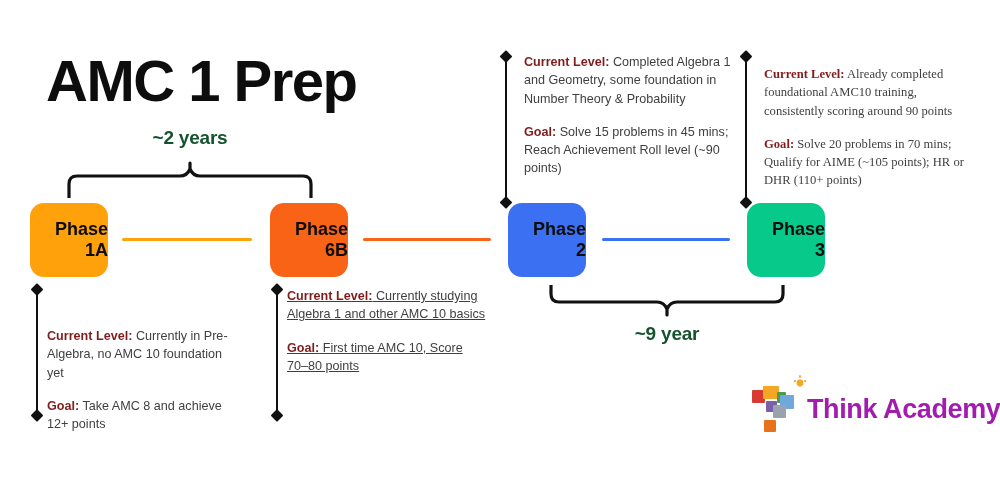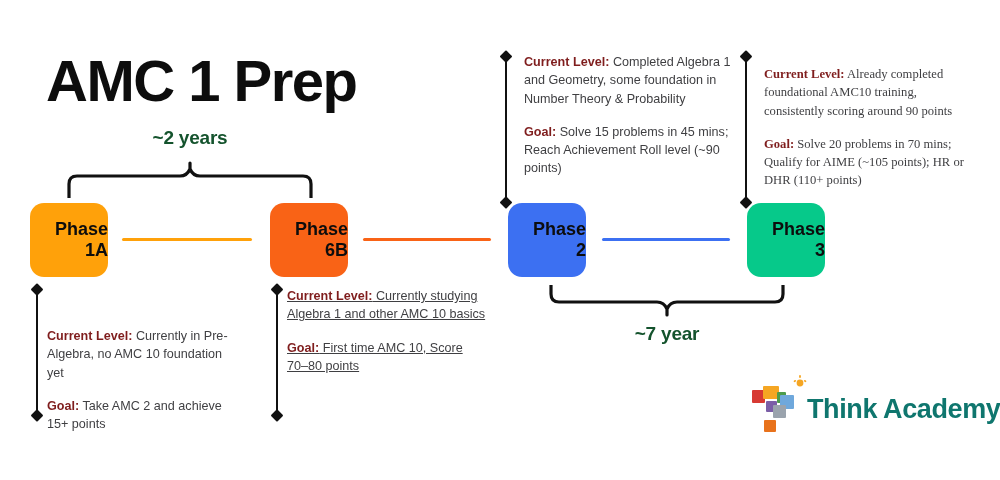--- a/index.html
+++ b/index.html
@@ -113,21 +113,21 @@
   .logo-mark i {
     position: absolute;
     display: block;
     border-radius: 1px;
   }
   .logo-text {
     margin-left: 9px;
     position: relative;
     font-size: 27px;
     font-weight: bold;
-    color: #0f766e;
+    color: #a21caf;
     letter-spacing: -0.4px;
     white-space: nowrap;
   }
   .bulb {
     position: absolute;
     left: 41px;
     top: -11px;
     width: 14px;
     height: 13px;
   }
@@ -143,41 +143,41 @@
     <div class="brace-label" style="top:-31px;">~2 years</div>
     <svg width="248" height="40" viewBox="0 0 248 40" fill="none">
       <path d="M3 40 L3 26 Q3 18 11 18 L114 18 Q121 18 124 11 L124 5 L124 11 Q127 18 134 18 L237 18 Q245 18 245 26 L245 40" stroke="#111111" stroke-width="3.2" stroke-linecap="round" stroke-linejoin="round" fill="none"></path>
     </svg>
   </div>
 
   <div class="brace-wrap" style="left:548px; top:285px; width:238px; height:36px;">
     <svg width="238" height="36" viewBox="0 0 238 36" fill="none">
       <path d="M3 0 L3 9 Q3 17 11 17 L109 17 Q116 17 119 24 L119 30 L119 24 Q122 17 129 17 L227 17 Q235 17 235 9 L235 0" stroke="#111111" stroke-width="3.2" stroke-linecap="round" stroke-linejoin="round" fill="none"></path>
     </svg>
-    <div class="brace-label" style="top:38px;">~7 year</div>
+    <div class="brace-label" style="top:38px;">~9 year</div>
   </div>
 
   <div class="connector" style="left:122px; top:238px; width:130px; background:#FFA10A;"></div>
   <div class="connector" style="left:363px; top:238px; width:128px; background:#F96316;"></div>
   <div class="connector" style="left:602px; top:238px; width:128px; background:#3C70F2;"></div>
 
   <div class="phase-box" style="left:30px; top:203px; background:#FFA10A;">
     <span class="pl1">Phase</span>
     <span class="pl2">1A</span>
   </div>
   <div class="leader" style="left:36px; top:289px; height:127px;">
     <span class="cap top"></span>
     <span class="cap bottom"></span>
   </div>
   <div class="detail" style="left:47px; top:287px; width:190px;margin-top:40px;">
     <div class="para">
       <b>Current Level:</b><span> Currently in Pre-Algebra, no AMC 10 foundation yet</span>
     </div>
     <div class="para">
-      <b>Goal:</b><span> Take AMC 2 and achieve 15+ points</span>
+      <b>Goal:</b><span> Take AMC 8 and achieve 12+ points</span>
     </div>
   </div>
 
   <div class="phase-box" style="left:270px; top:203px; background:#F96316;">
     <span class="pl1">Phase</span>
     <span class="pl2">6B</span>
   </div>
   <div class="leader" style="left:276px; top:289px; height:127px;">
     <span class="cap top"></span>
     <span class="cap bottom"></span>

